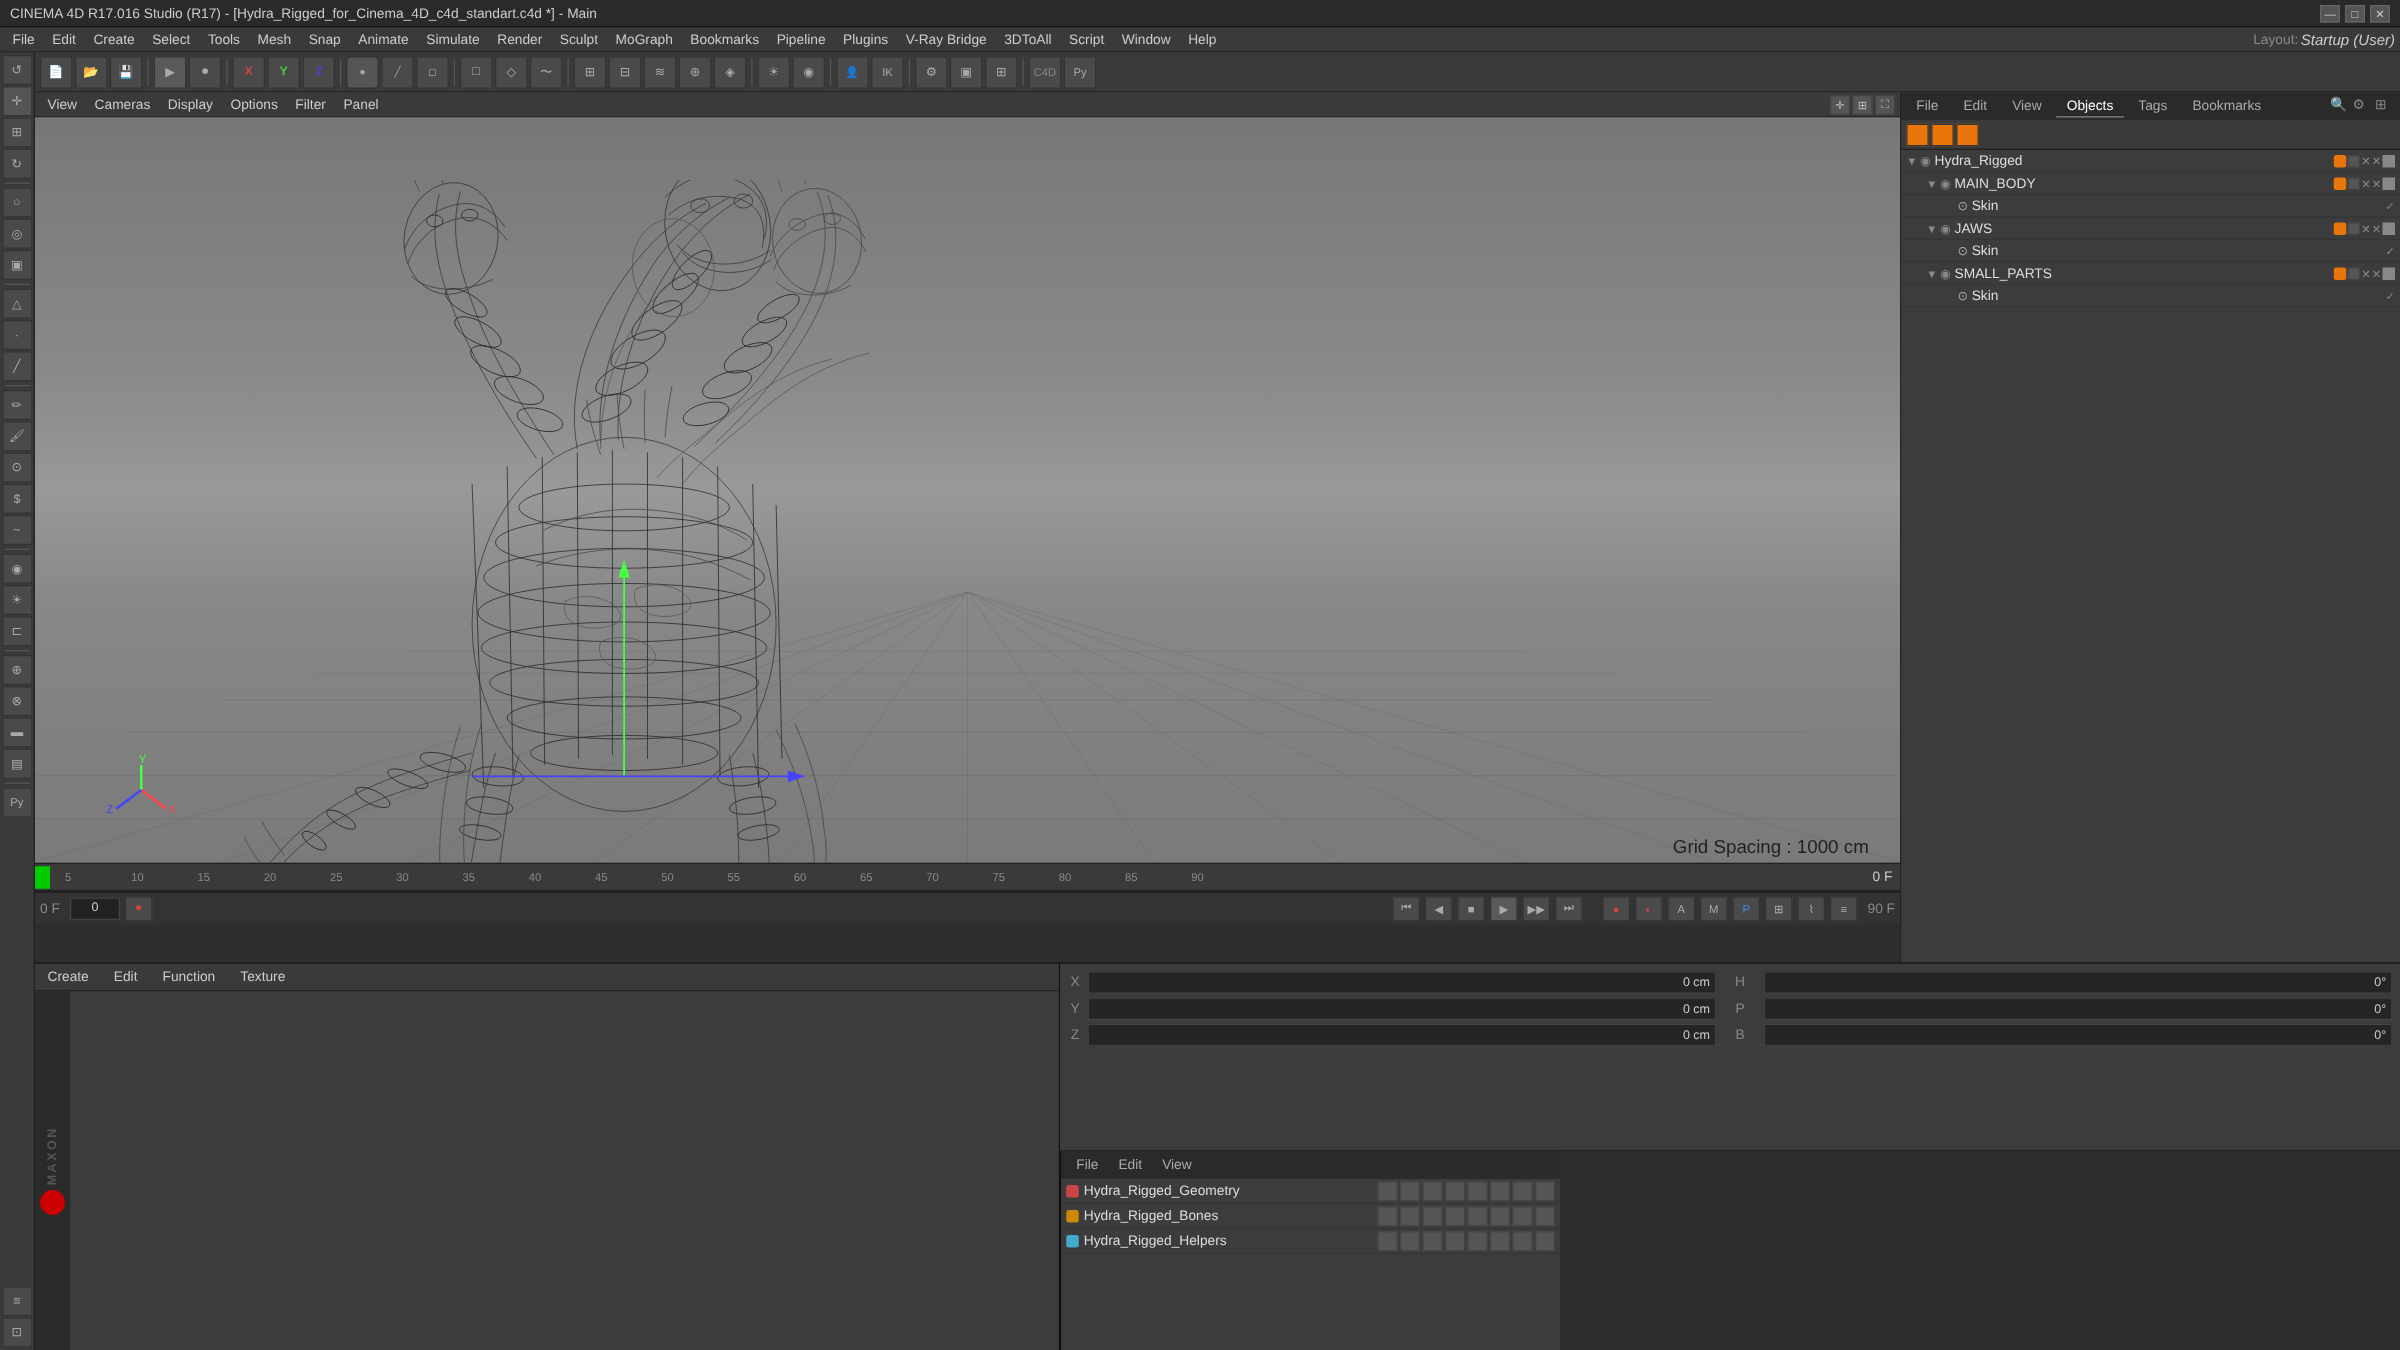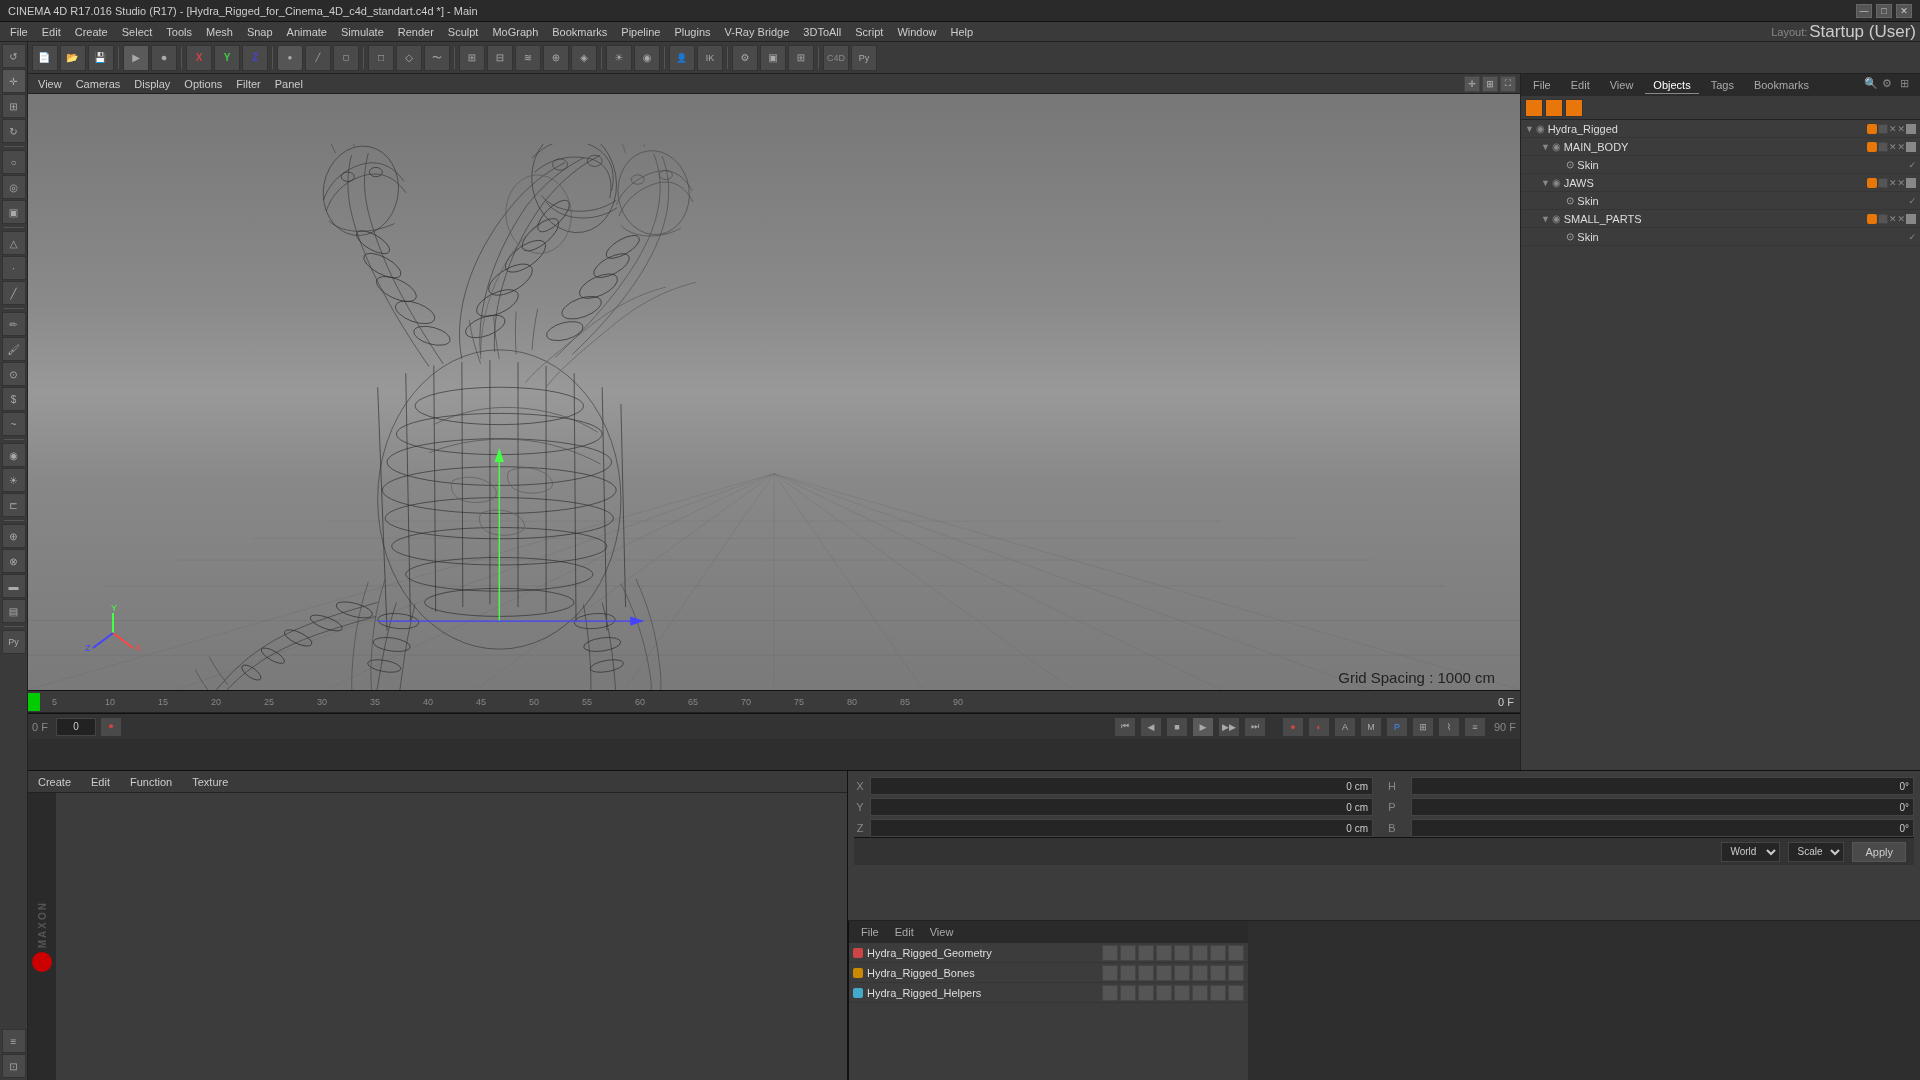--- a/index.html
+++ b/index.html
@@ -199,21 +199,21 @@
   <span class="menu-item">MoGraph</span>
   <span class="menu-item">Bookmarks</span>
   <span class="menu-item">Pipeline</span>
   <span class="menu-item">Plugins</span>
   <span class="menu-item">V-Ray Bridge</span>
   <span class="menu-item">3DToAll</span>
   <span class="menu-item">Script</span>
   <span class="menu-item">Window</span>
   <span class="menu-item">Help</span>
   <span style="margin-left:auto; color:#888; font-size:11px;">Layout: </span>
-  <span style="color:#ccc; font-size:17px;">Startup (User)</span>
+  <span style="color:#ccc; font-size:12px;font-style:italic;">Startup (User)</span>
 </div>
 
 <div id="main-area">
 
   <div id="left-toolbar">
     <div class="tool-btn" title="Undo">↺</div>
     <div class="tool-btn" style="background:#555;">✛</div>
     <div class="tool-btn">⊞</div>
     <div class="tool-btn">↻</div>
     <div class="tool-separator"></div>
@@ -716,31 +716,20 @@
             <span class="coord-mid-label">P</span>
             <input type="text" class="coord-field" value="0°" style="">
           </div>
           <div class="coord-row" style="margin-top:3px;">
             <span class="coord-label">Z</span>
             <input type="text" class="coord-field" value="0 cm" style="">
             <span class="coord-mid-label">B</span>
             <input type="text" class="coord-field" value="0°" style="">
           </div>
 
-          <div id="apply-bar">
-            <select class="apply-select">
-              <option>World</option>
-              <option>Object</option>
-            </select>
-            <select class="apply-select">
-              <option>Scale</option>
-              <option>Size</option>
-            </select>
-            <button class="apply-btn">Apply</button>
-          </div>
         </div>
 
         <div id="objects-right" style="flex:1;display:flex;flex-direction:column;">
           <div id="objects-right-tabs">
             <span class="or-tab">File</span>
             <span class="or-tab">Edit</span>
             <span class="or-tab">View</span>
           </div>
           <div id="objects-list">
 

